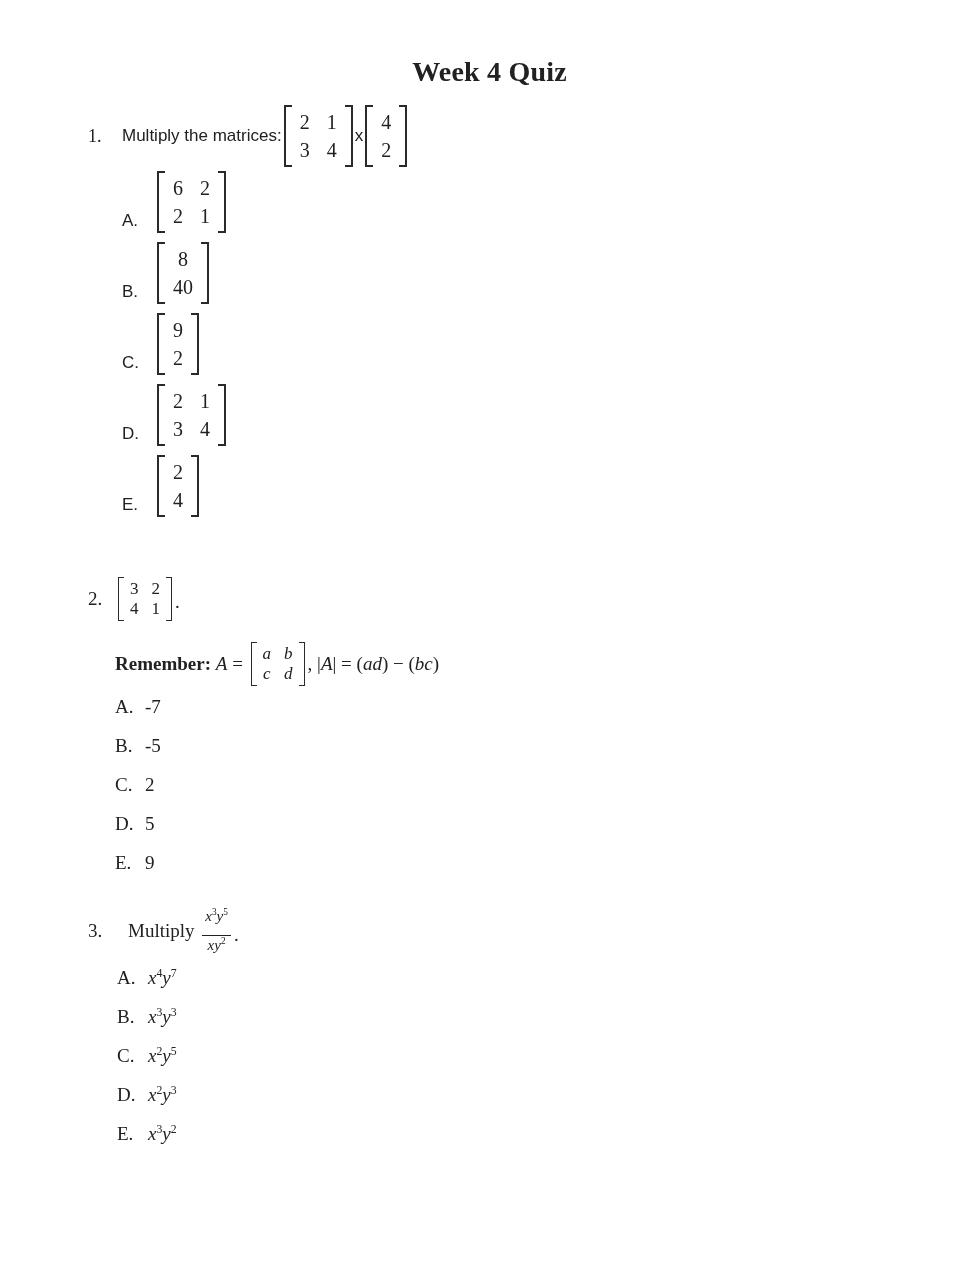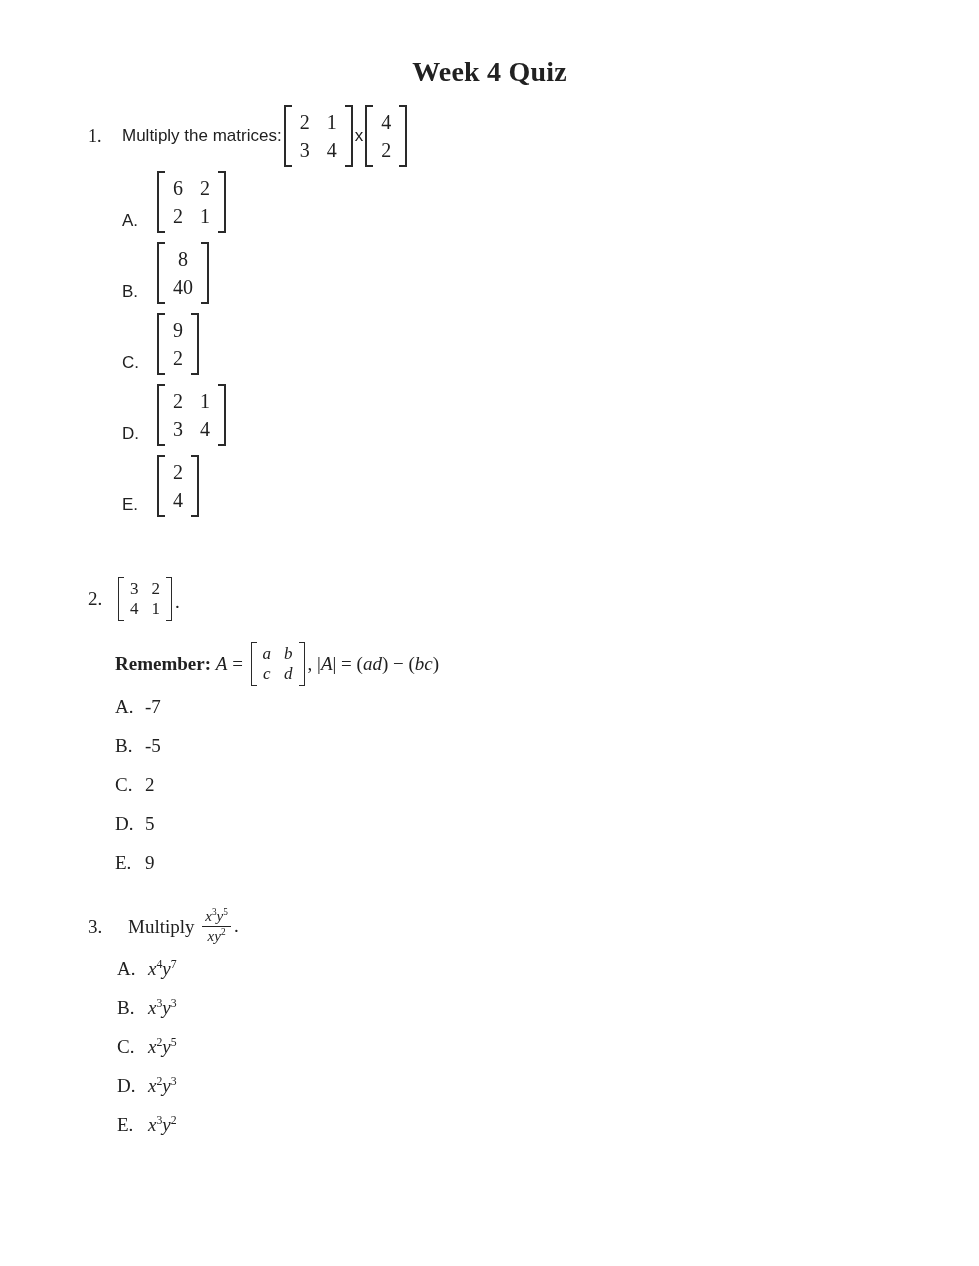--- a/index.html
+++ b/index.html
@@ -49,21 +49,21 @@
   .matrix.large .mcell { line-height: 28px; }
   .matrix.small { font-size: 17px; margin: 0 3px; }
   .matrix.small .br { width: 5px; }
   .matrix.small .brl, .matrix.small .brr { border-width: 1.5px; }
   .matrix.small .mbody { padding: 2px 6px; column-gap: 13px; }
   .matrix.small .mcell { line-height: 20px; }
   .matrix.it .mcell { font-style: italic; }
 
   
   .frac { display: inline-flex; flex-direction: column; align-items: center; font-size: 15px; margin: 0 3px; }
-  .fnum { display: inline-flex; padding: 0 3px 1px; border-bottom: 1.3px solid #212121; }
+  .fnum { display: inline-flex; padding: 0 3px 10px; border-bottom: 1.3px solid #212121; }
   .fden { display: inline-flex; padding-top: 1px; }
 
   
   .q1 { margin-top: 17px; }
   .q1 .qnum { width: 34px; font-size: 18px; }
   .q1 .options { margin-left: 34px; margin-top: 4px; }
   .q1 .option { display: flex; align-items: flex-end; margin-bottom: 5px; }
   .q1 .olabel { font-family: "Liberation Sans", sans-serif; font-size: 17px; width: 33px; padding-bottom: 6px; flex: 0 0 auto; }
 
   .q2 { margin-top: 56px; }

